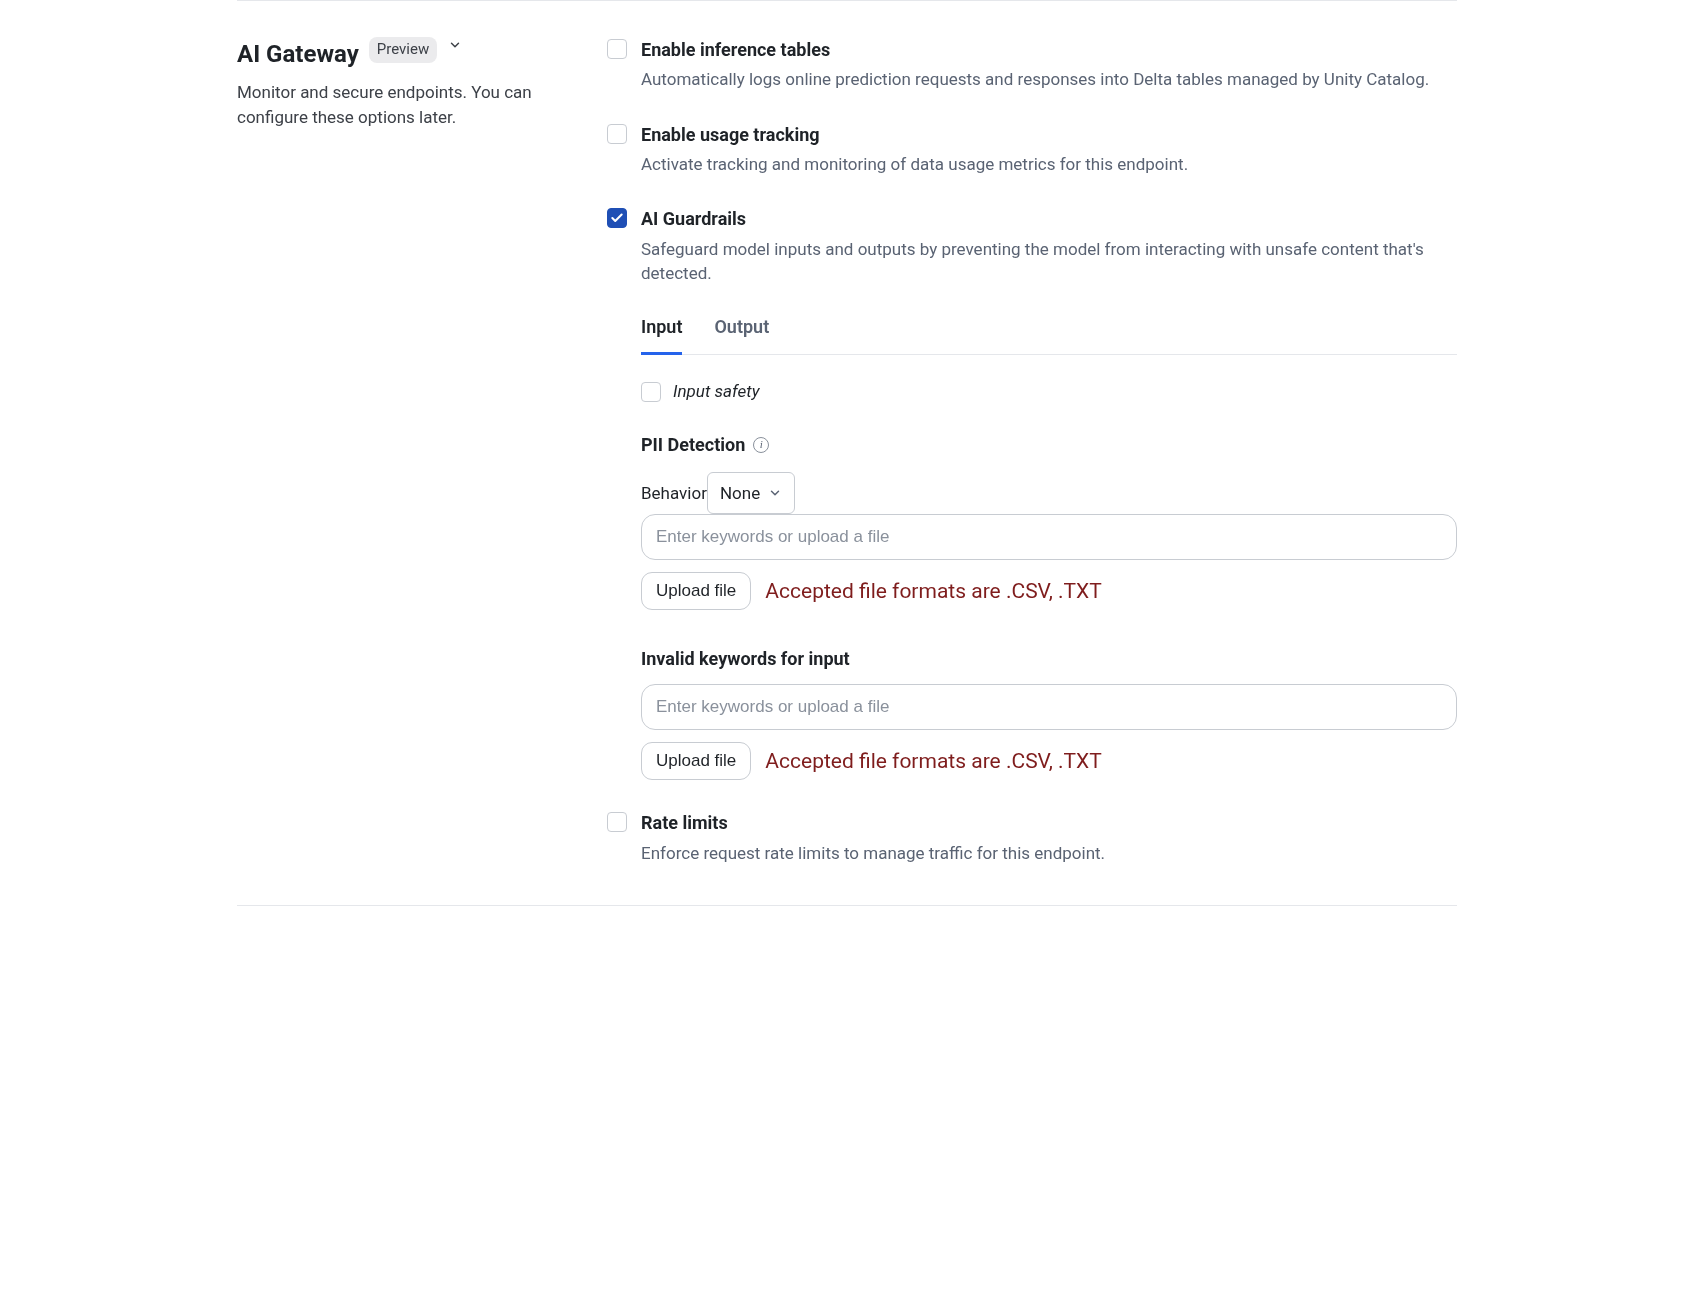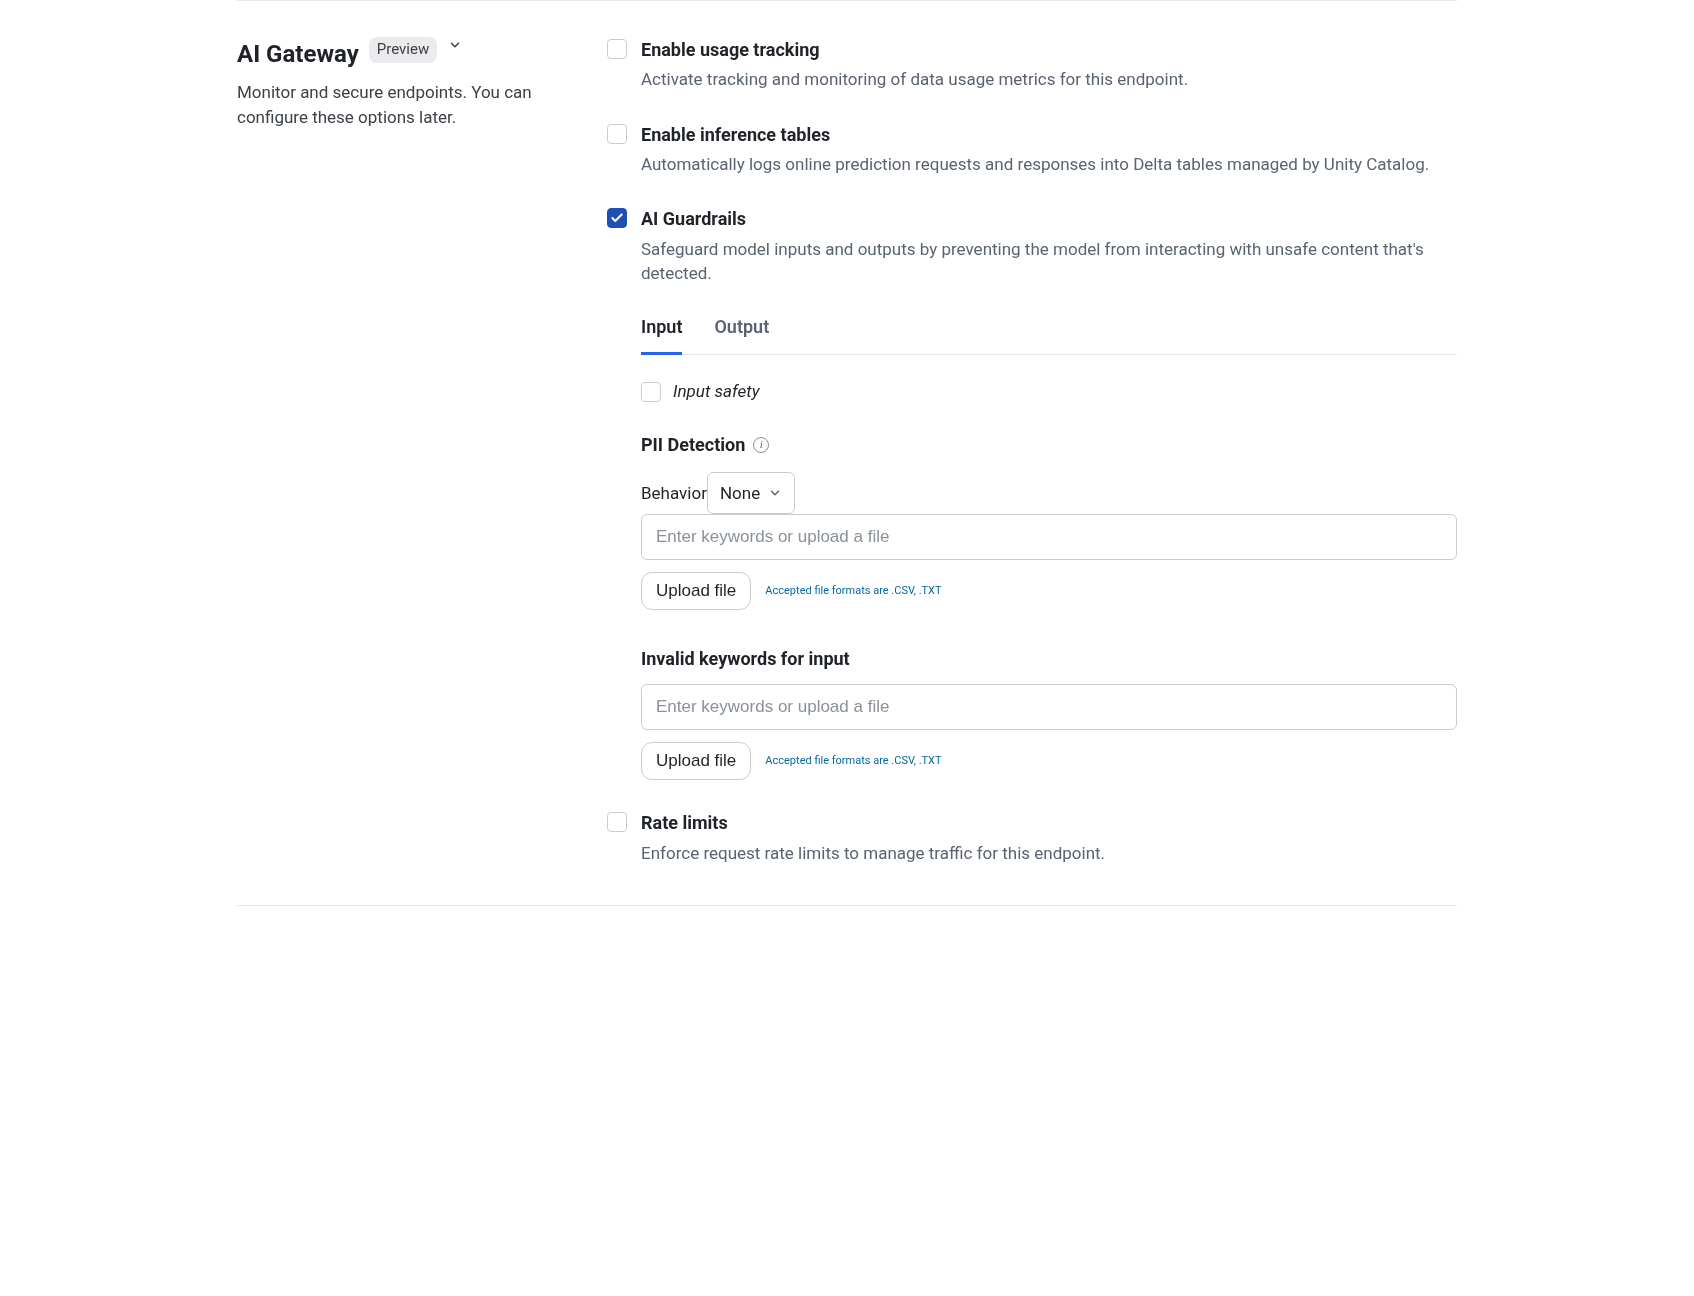--- a/index.html
+++ b/index.html
@@ -184,21 +184,21 @@
   .select svg { width: 14px; height: 14px; color: #5a6373; }
   .field-heading {
     font-size: 18px;
     font-weight: 700;
     margin-top: 36px;
     margin-bottom: 12px;
   }
   .text-input {
     width: 100%;
     border: 1px solid #c8ccd2;
-    border-radius: 6px;
+    border-radius: 14px;
     padding: 12px 14px;
     font-size: 17px;
     color: #1f2328;
     background: #fff;
   }
   .text-input::placeholder { color: #8a919c; }
   .upload-row {
     display: flex;
     align-items: center;
     gap: 14px;
@@ -207,22 +207,22 @@
   .btn {
     border: 1px solid #c8ccd2;
     background: #fff;
     border-radius: 11px;
     padding: 8px 14px;
     font-size: 17px;
     color: #1f2328;
     cursor: pointer;
   }
   .hint {
-    font-size: 11px;
-    color: #0369a1;
+    font-size: 21px;
+    color: #7f1d1d;
   }
 </style>
 </head>
 <body>
 
 <div class="page">
   <hr class="hr">
   <div class="section">
 
     <div class="left-col">
@@ -236,30 +236,30 @@
         </span>
       </div>
       <div class="subtitle">Monitor and secure endpoints. You can configure these options later.</div>
     </div>
 
     <div class="right-col">
 
       <div class="option">
         <span class="checkbox"></span>
         <div class="opt-body">
-          <div class="opt-title">Enable usage tracking</div>
-          <div class="opt-desc">Activate tracking and monitoring of data usage metrics for this endpoint.</div>
+          <div class="opt-title">Enable inference tables</div>
+          <div class="opt-desc">Automatically logs online prediction requests and responses into Delta tables managed by Unity Catalog.</div>
         </div>
       </div>
 
       <div class="option">
         <span class="checkbox"></span>
         <div class="opt-body">
-          <div class="opt-title">Enable inference tables</div>
-          <div class="opt-desc">Automatically logs online prediction requests and responses into Delta tables managed by Unity Catalog.</div>
+          <div class="opt-title">Enable usage tracking</div>
+          <div class="opt-desc">Activate tracking and monitoring of data usage metrics for this endpoint.</div>
         </div>
       </div>
 
       <div class="option">
         <span class="checkbox checked">
           <svg viewBox="0 0 24 24" fill="none" stroke="currentColor" stroke-width="3.5" stroke-linecap="round" stroke-linejoin="round">
               <polyline points="20 6 9 17 4 12"></polyline>
             </svg>
         </span>
         <div class="opt-body">

